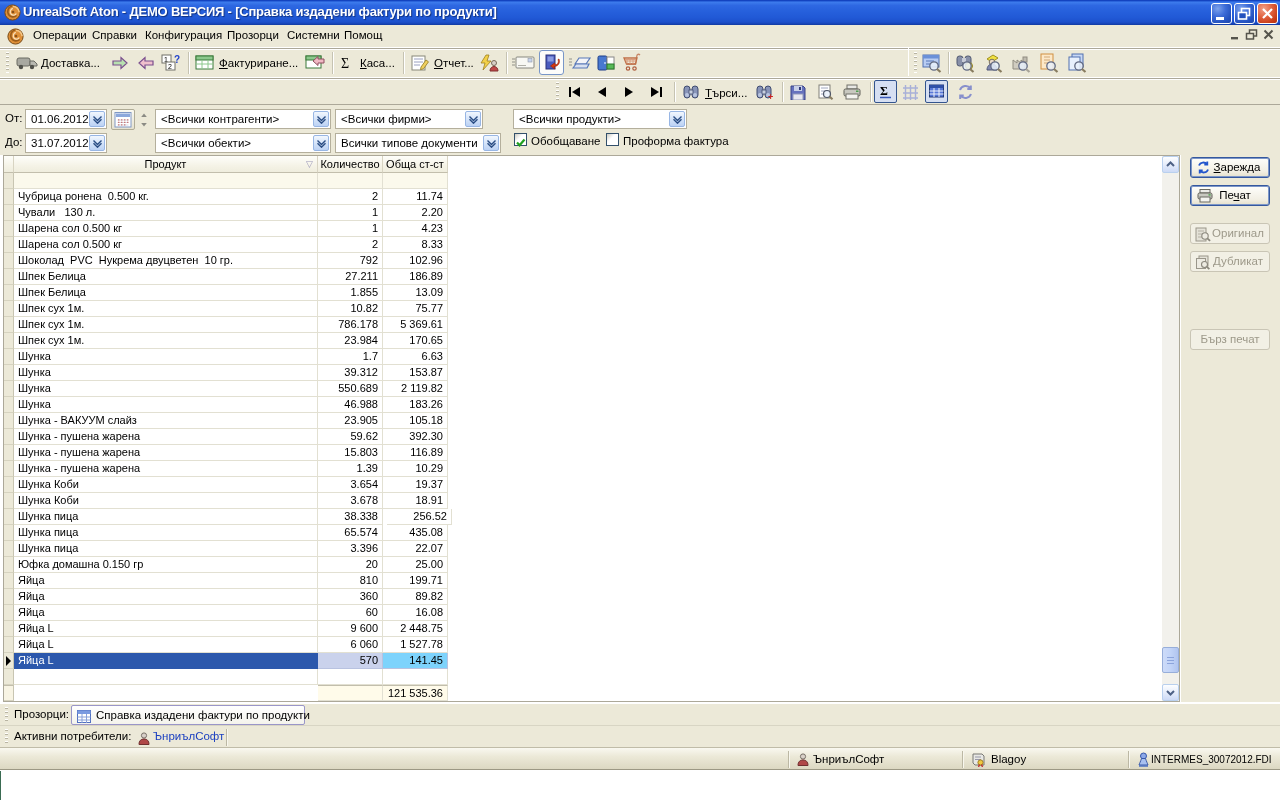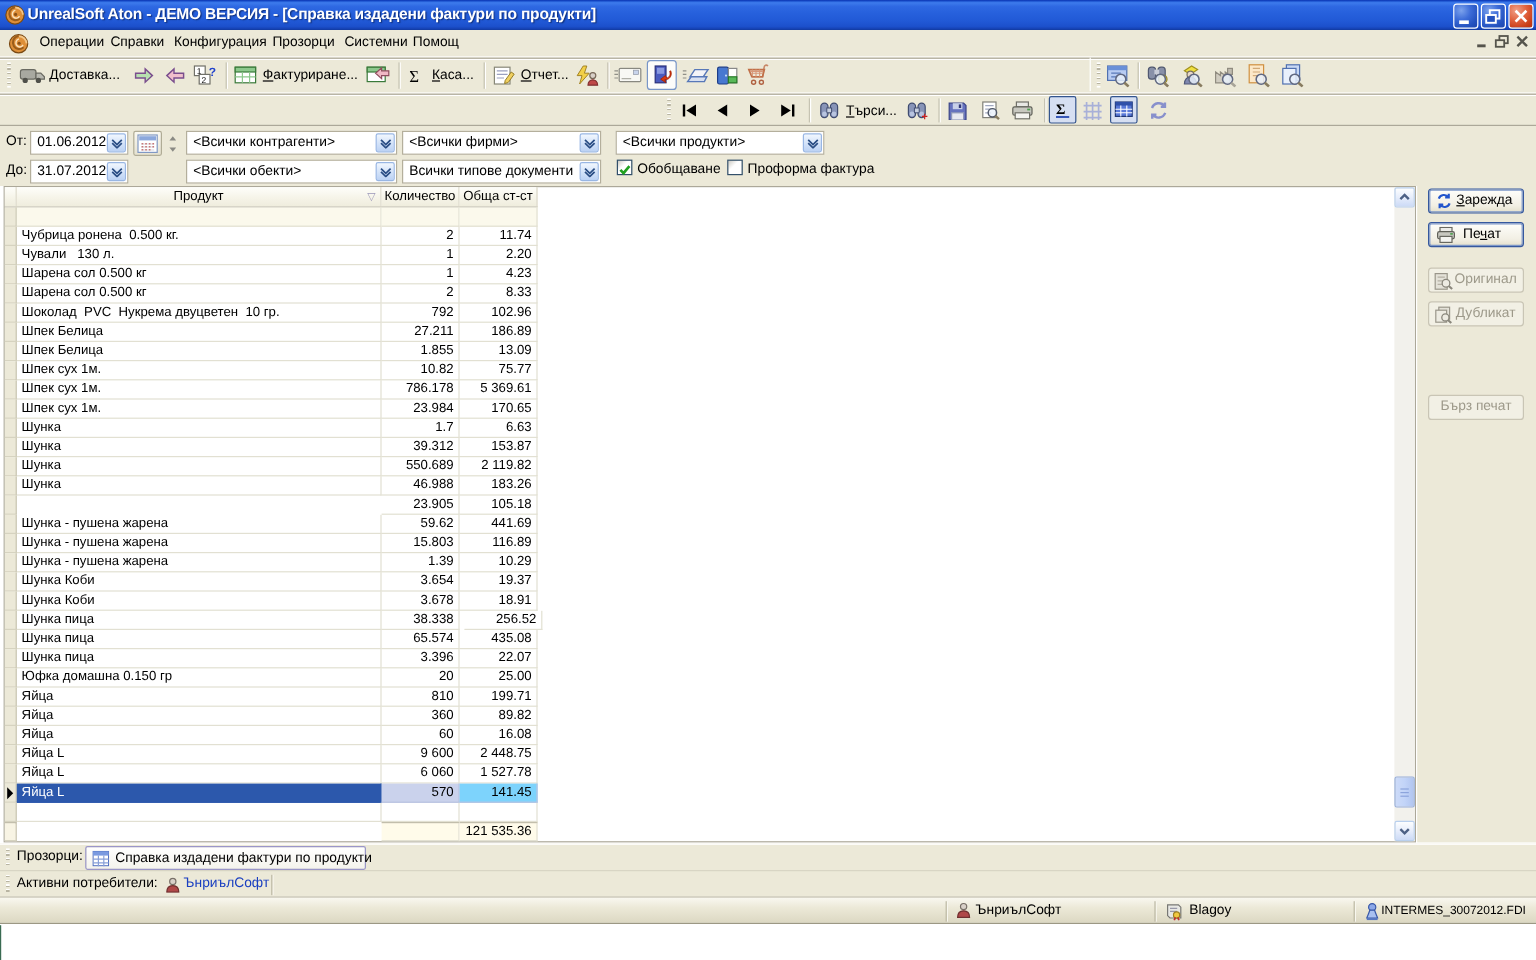--- a/index.html
+++ b/index.html
@@ -357,21 +357,21 @@
       </span>
     </div>
 <div class="field" style="left:155px;top:133px;width:176px;">
       <span class="txt">&lt;Всички обекти&gt;</span>
       <span class="droparrow">
         <svg width="11" height="9" viewBox="0 0 11 9" style="">
           <path d="M1.5 1.5 l4 4 4 -4 M1.5 4.2 l4 4 4 -4" fill="none" stroke="#2A4D84" stroke-width="1.4"></path>
         </svg>
       </span>
     </div>
-<div class="field" style="left:335px;top:109px;width:166px;">
+<div class="field" style="left:335px;top:109px;width:148px;">
       <span class="txt">&lt;Всички фирми&gt;</span>
       <span class="droparrow">
         <svg width="11" height="9" viewBox="0 0 11 9" style="">
           <path d="M1.5 1.5 l4 4 4 -4 M1.5 4.2 l4 4 4 -4" fill="none" stroke="#2A4D84" stroke-width="1.4"></path>
         </svg>
       </span>
     </div>
 <div class="field" style="left:335px;top:133px;width:166px;">
       <span class="txt">Всички типове документи</span>
       <span class="droparrow">
@@ -453,26 +453,27 @@
 <div class="cell num" style="top:209px;left:379px;width:65px;">153.87</div>
 <div class="ind" style="top:225px;"></div>
 <div class="cell pname" style="top:225px;left:10px;width:304px;">Шунка</div>
 <div class="cell num" style="top:225px;left:314px;width:65px;">550.689</div>
 <div class="cell num" style="top:225px;left:379px;width:65px;">2 119.82</div>
 <div class="ind" style="top:241px;"></div>
 <div class="cell pname" style="top:241px;left:10px;width:304px;">Шунка</div>
 <div class="cell num" style="top:241px;left:314px;width:65px;">46.988</div>
 <div class="cell num" style="top:241px;left:379px;width:65px;">183.26</div>
 <div class="ind" style="top:257px;"></div>
+<div class="cell pname" style="top:257px;left:10px;width:304px;">Шунка - ВАКУУМ слайз</div>
 <div class="cell num" style="top:257px;left:314px;width:65px;">23.905</div>
 <div class="cell num" style="top:257px;left:379px;width:65px;">105.18</div>
 <div class="ind" style="top:273px;"></div>
 <div class="cell pname" style="top:273px;left:10px;width:304px;">Шунка - пушена жарена</div>
 <div class="cell num" style="top:273px;left:314px;width:65px;">59.62</div>
-<div class="cell num" style="top:273px;left:379px;width:65px;">441.69</div>
+<div class="cell num" style="top:273px;left:379px;width:65px;">392.30</div>
 <div class="ind" style="top:289px;"></div>
 <div class="cell pname" style="top:289px;left:10px;width:304px;">Шунка - пушена жарена</div>
 <div class="cell num" style="top:289px;left:314px;width:65px;">15.803</div>
 <div class="cell num" style="top:289px;left:379px;width:65px;">116.89</div>
 <div class="ind" style="top:305px;"></div>
 <div class="cell pname" style="top:305px;left:10px;width:304px;">Шунка - пушена жарена</div>
 <div class="cell num" style="top:305px;left:314px;width:65px;">1.39</div>
 <div class="cell num" style="top:305px;left:379px;width:65px;">10.29</div>
 <div class="ind" style="top:321px;"></div>
 <div class="cell pname" style="top:321px;left:10px;width:304px;">Шунка Коби</div>

